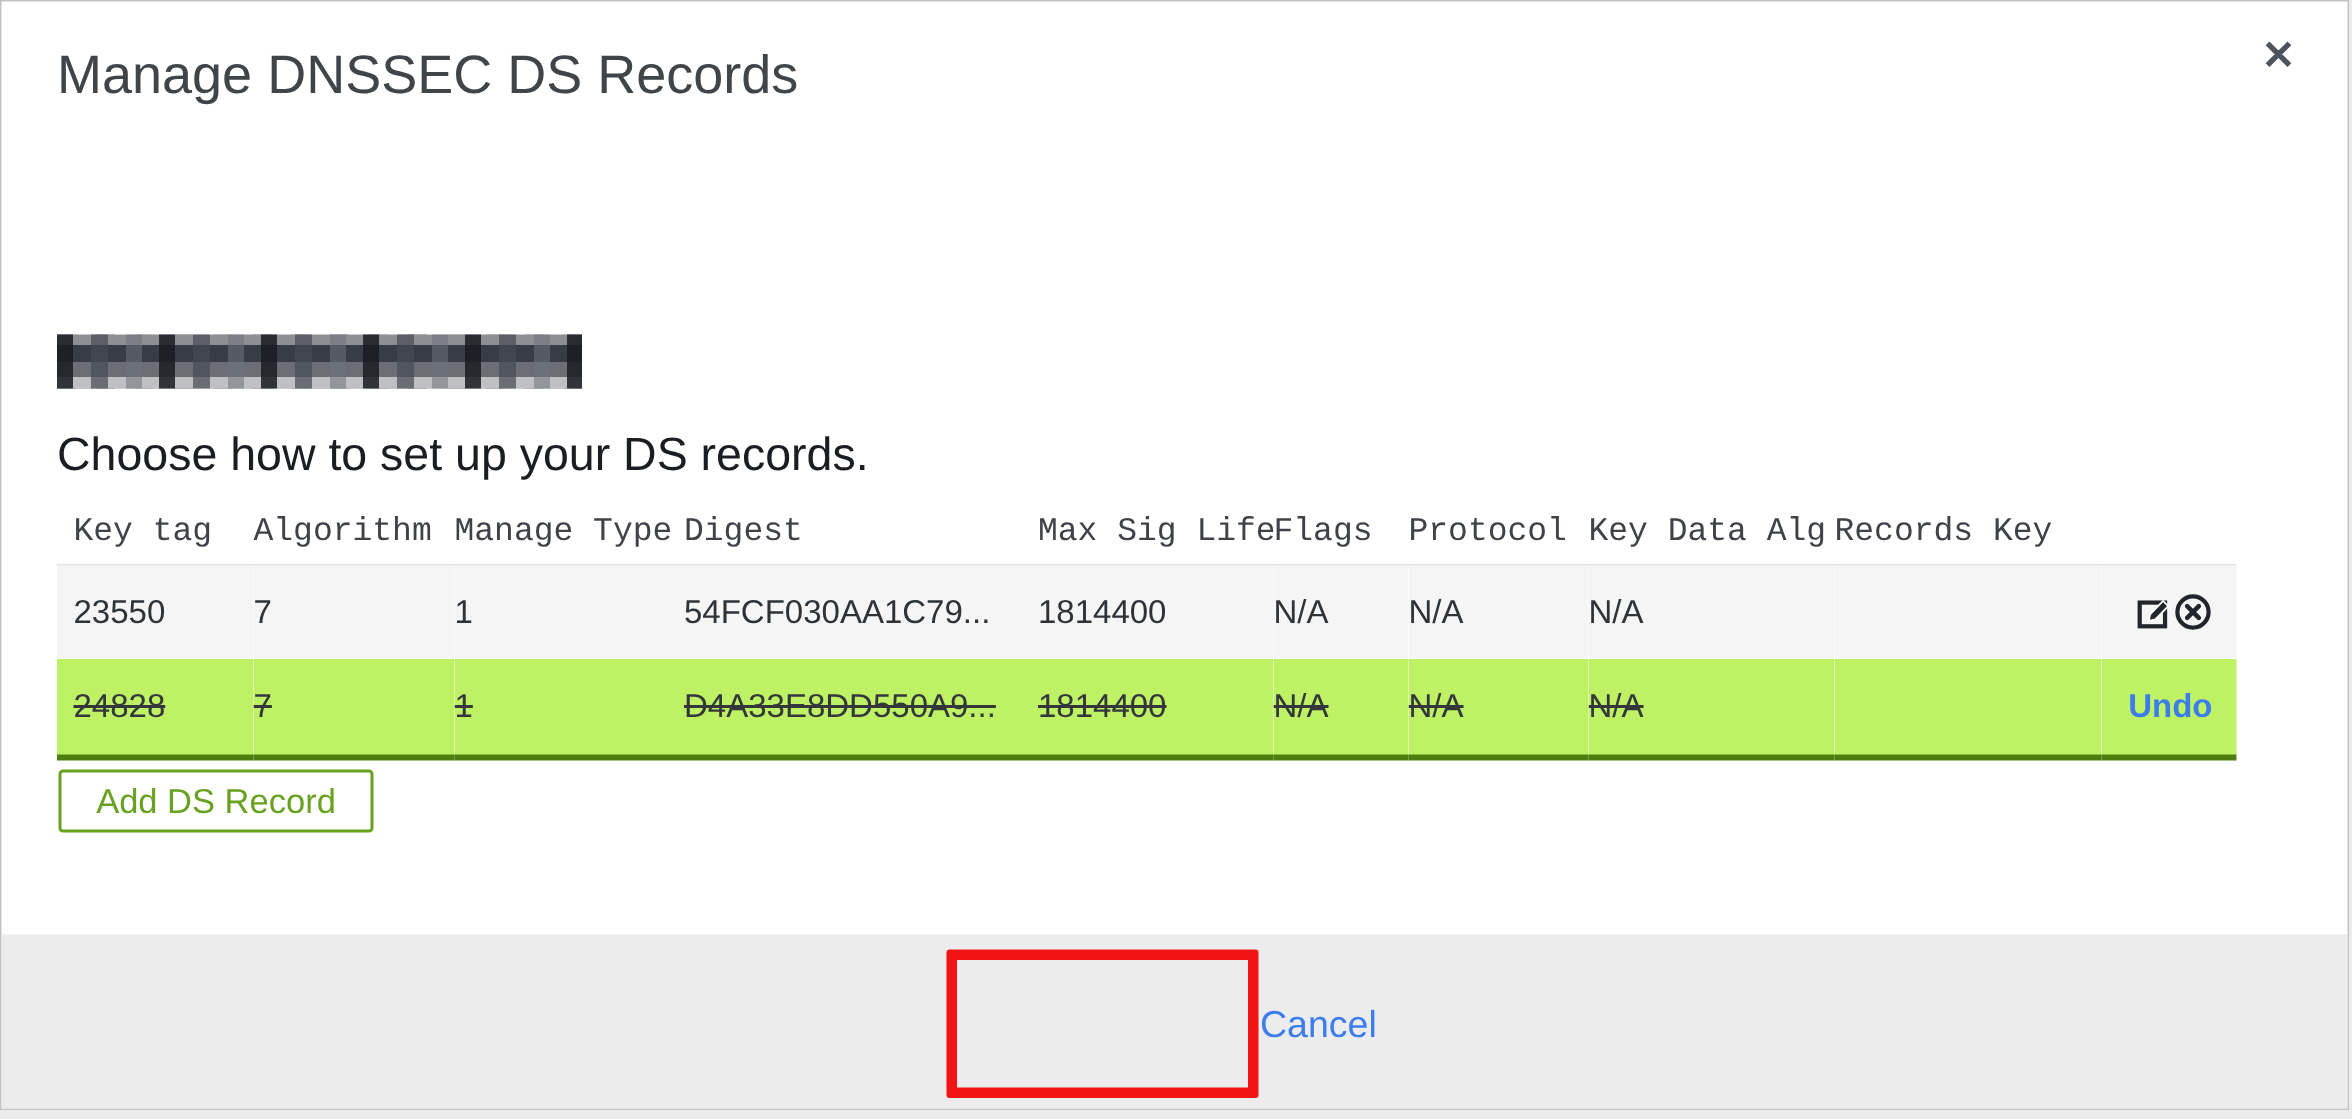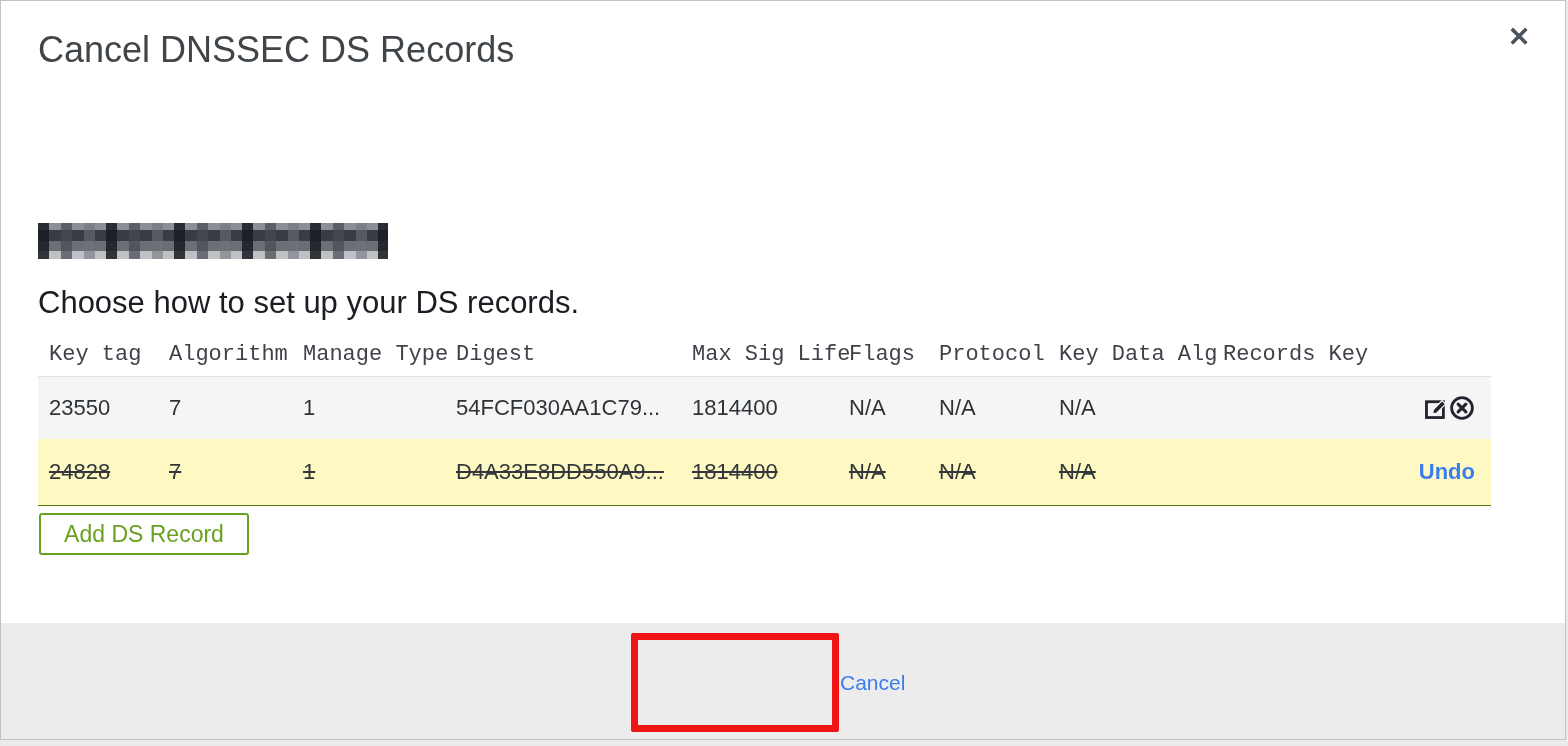--- a/index.html
+++ b/index.html
@@ -45,21 +45,21 @@
   }
   .ds-table th {
     height:42px; text-align:left; vertical-align:middle;
     font-weight:400; color:#3f4349; white-space:nowrap; overflow:hidden;font-family:Liberation Mono, monospace;
   }
   .ds-table td {
     vertical-align:middle; color:#2e3338; white-space:nowrap; overflow:hidden;
   }
   .ds-table th:first-child, .ds-table td:first-child { padding-left:11px; }
   tr.row-normal td { height:63px; background:#f5f5f5; border-top:1px solid #e2e2e2; }
-  tr.row-deleted td { height:66px; background:#fef9c3; border-bottom:1px solid #4d7c0f; }
+  tr.row-deleted td { height:66px; background:#bef264; border-bottom:4px solid #4d7c0f; }
   tr.row-deleted td .cell-text { text-decoration:line-through; color:#33373c; }
   td.actions-cell { text-align:right; padding-right:16px; }
 
   .icon-btn { background:none; border:none; padding:0; cursor:pointer; vertical-align:middle; }
   .icon-btn svg { display:block; }
 
   .undo-link {
     font-size:22px; color:#3b7ded; text-decoration:none; cursor:pointer;font-weight:bold;
   }
 
@@ -76,36 +76,36 @@
   }
 
   .save-btn {
     position:absolute; left:655px; top:650px; width:158px; height:64px;
     background:#579300; border:none; border-bottom:5px solid #486e04; border-radius:3px;
     font-size:30px; color:#ffffff; cursor:pointer; text-align:center;
     font-family:"Liberation Sans", sans-serif;
   }
   .cancel-link {
     position:absolute; left:839px; top:664px;
-    font-size:21px; color:#3b7ded; text-decoration:none; cursor:pointer; line-height:36px;
+    font-size:25px; color:#3b7ded; text-decoration:none; cursor:pointer; line-height:36px;
   }
 
   .annotation-box {
     position:absolute; left:630px; top:632px; width:208px; height:99px;
     border:7px solid #f11414; border-radius:2px;
     pointer-events:none; z-index:5;
   }
 </style>
 </head>
 <body>
 
 <div class="screen">
   <div class="modal">
 
-    <h1 class="modal-title">Cancel DNSSEC DS Records</h1>
+    <h1 class="modal-title">Manage DNSSEC DS Records</h1>
 
     <button class="close-btn">✕</button>
 
     <div class="domain-redacted"></div>
 
     <div class="intro-text">Choose how to set up your DS records.</div>
 
     <table class="ds-table">
       <colgroup>
         <col style="width:131px">

